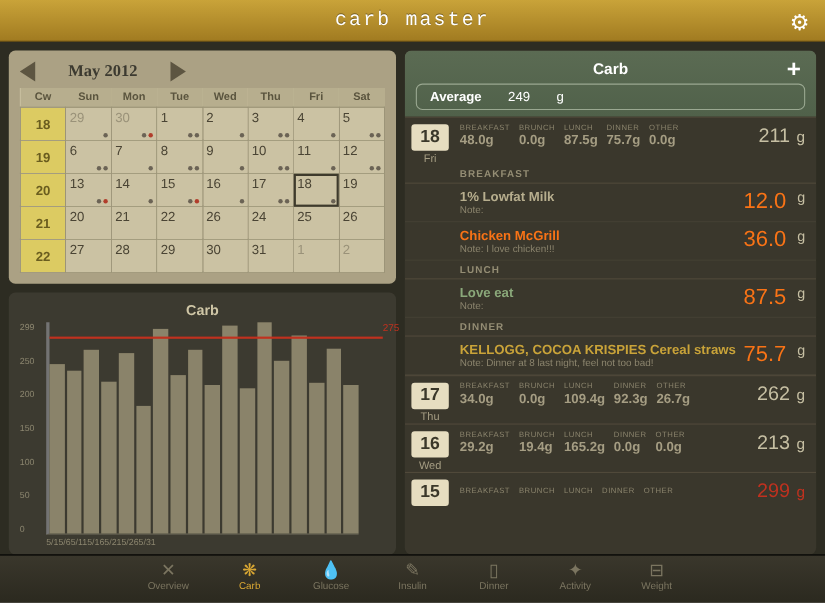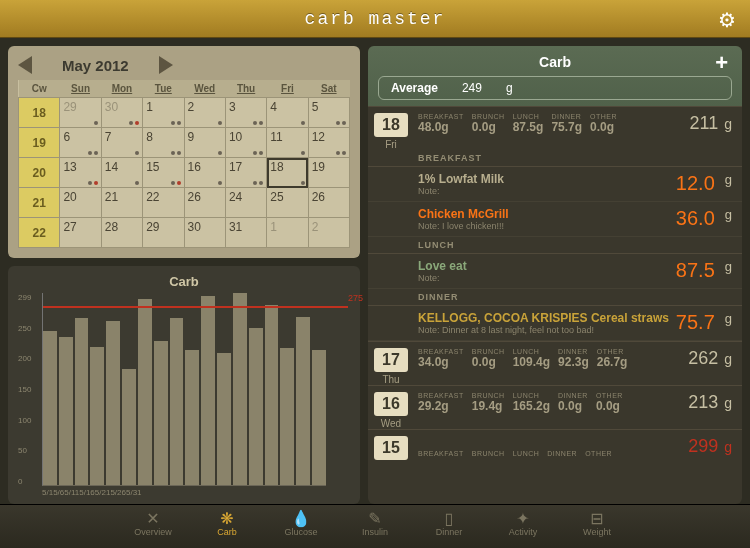--- a/index.html
+++ b/index.html
@@ -11,62 +11,62 @@
     box-shadow: inset 0 -1px 0 rgba(0,0,0,.4);
   }
   .titlebar h1 { color: #fff; font-weight: 400; font-size: 18px; letter-spacing: 2px; font-family: "Courier New", monospace; text-shadow: 0 -1px 0 rgba(0,0,0,.4);}
   .gear { position: absolute; right: 14px; top: 8px; color: #fff; font-size: 20px; cursor: pointer; }
   .content { flex: 1; display: flex; gap: 8px; padding: 8px 8px 0 8px; overflow: hidden; }
   .left { width: 352px; display: flex; flex-direction: column; gap: 8px; }
   .right { flex: 1; display: flex; flex-direction: column; }
 
   .panel { border-radius: 8px; }
   .calpanel { background: #aba184; padding: 10px; flex: 0 0 auto; border-radius:6px;}
-  .calhead { display: flex; align-items: center; justify-content: center; gap: 30px; margin-bottom: 6px; }
+  .calhead { display: flex; align-items: center; justify-content: center; gap: 30px; margin-bottom: 6px; font-family: Liberation Serif, serif; }
   .calhead .lbl { font-weight: bold; color: #3c3a30; font-size: 15px;}
   .arrow { width: 0; height: 0; cursor: pointer;}
   .arrow.left { border-top: 9px solid transparent; border-bottom: 9px solid transparent; border-right: 14px solid #5d5541;}
   .arrow.right { border-top: 9px solid transparent; border-bottom: 9px solid transparent; border-left: 14px solid #5d5541;}
   table.cal { border-collapse: collapse; width: 100%; table-layout: fixed; background:#c8bfa0;}
-  table.cal th { font-size: 10px; font-weight: bold; color:#5a543e; padding:3px 0; text-decoration: underline; background:#b7ae8e;}
+  table.cal th { font-size: 10px; font-weight: bold; color:#5a543e; padding:3px 0; background:#b7ae8e;}
   table.cal th:first-child { text-decoration: none;}
   table.cal td { height: 30px; border: 1px solid #9c9478; font-size: 12px; text-align:left; vertical-align: top; padding:2px 3px; position:relative; color:#4a4434; background:#cbc2a3;}
   table.cal td.cw { background:#dccb62; font-weight:bold; text-align:center; vertical-align:middle; color:#6a5d1f;}
   table.cal td.out { color:#9a9279;}
   table.cal td.today { outline:2px solid #3e3a2c; outline-offset:-2px;}
   .dots { position:absolute; bottom:2px; right:3px; display:flex; gap:2px;}
   .dot { width:4px; height:4px; border-radius:50%;}
   .dot.g { background:#6b6355;}
   .dot.r { background:#b13d2b;}
 
   .chartpanel { background:#3c3a30; flex:1; border-radius:6px; padding:8px 10px 4px; display:flex; flex-direction:column;}
   .charttitle { text-align:center; color:#cfc6a6; font-size:13px; font-weight:bold; margin-bottom:4px;}
   .chart { flex:1; position:relative; }
   .yaxis { position:absolute; left:0; top:0; bottom:14px; width:22px; display:flex; flex-direction:column; justify-content:space-between; font-size:8px; color:#8c866f;}
-  .plot { position:absolute; left:24px; right:24px; top:0; bottom:14px; border-left:1px solid #737373; border-bottom:1px solid #6b6657;}
+  .plot { position:absolute; left:24px; right:24px; top:0; bottom:14px; border-left:3px solid #737373; border-bottom:1px solid #6b6657;}
   .bars { position:absolute; left:0; right:0; bottom:0; top:0; display:flex; align-items:flex-end; gap:2px;}
   .bar { flex:1; background:#8a836a;}
   .refline { position:absolute; left:0; right:-22px; height:2px; background:#c0311f;}
   .reflabel { position:absolute; right:-22px; font-size:9px; color:#c0311f; transform:translate(100%, -50%);}
   .xaxis { position:absolute; left:24px; right:24px; bottom:0; height:12px; display:flex; justify-content:flex-start; font-size:8px; color:#8c866f;}
 
   .rightpanel { flex:1; background:#3a372c; border-radius:6px; overflow:hidden; display:flex; flex-direction:column;}
   .rhead { background: linear-gradient(#5b6b53,#50614a); padding:6px 10px; }
   .rhead-top { display:flex; align-items:center; justify-content:center; position:relative; color:#fff; font-size:14px; font-weight:bold; height:20px;}
   .plus { position:absolute; right:4px; top:-2px; color:#fff; font-size:22px; font-weight:bold; cursor:pointer;}
   .avgbox { margin-top:4px; border:1px solid #9aa891; border-radius:6px; padding:4px 12px; display:flex; gap:24px; color:#fff; font-size:12px;}
   .avgbox span:first-child{ font-weight:bold;}
   .rlist { flex:1; overflow:hidden; }
 
   .dayblock { display:flex; border-top:1px solid #50493a;}
   .daybadge { width:46px; display:flex; flex-direction:column; align-items:center; padding-top:6px;}
   .daybadge .num { background:#e6ddc0; color:#3b382a; font-weight:bold; font-size:16px; width:34px; height:24px; border-radius:3px; display:flex; align-items:center; justify-content:center;}
   .daybadge .dow { color:#a59d83; font-size:10px; margin-top:2px;}
   .daymain { flex:1; padding:6px 10px 6px 4px;}
-  .mealsrow { display:flex; gap:8px; align-items:flex-end;}
+  .mealsrow { display:flex; gap:8px; align-items:center;}
   .meal { display:flex; flex-direction:column; align-items:flex-start;}
   .meal .ml { font-size:7px; letter-spacing:0.5px; color:#8b846d; text-transform:uppercase;}
   .meal .mv { font-size:12px; color:#a59d83; font-weight:600;}
   .daytotal { margin-left:auto; text-align:right; color:#c6bfa3;}
   .daytotal.red { color:#c0311f; }
   .daytotal .tv { font-size:18px; font-weight:400;}
   .daytotal .tu { font-size:14px; margin-left:6px;}
 
   .sectionlabel { font-size:9px; font-weight:bold; letter-spacing:1px; color:#948d74; border-bottom:1px solid #50493a; padding:3px 0 3px 50px;}
   .fooditem { display:flex; padding:5px 10px 5px 50px; border-bottom:1px solid #444033;}

